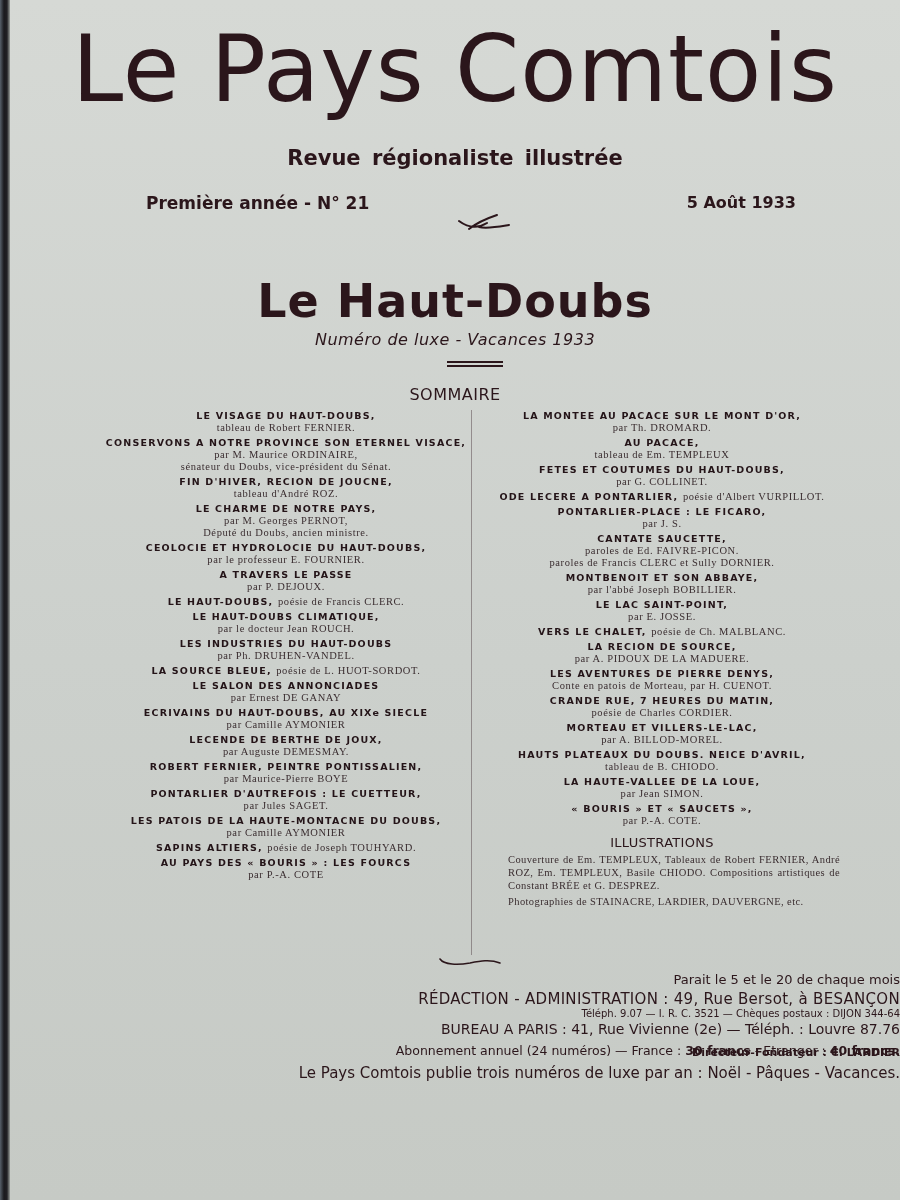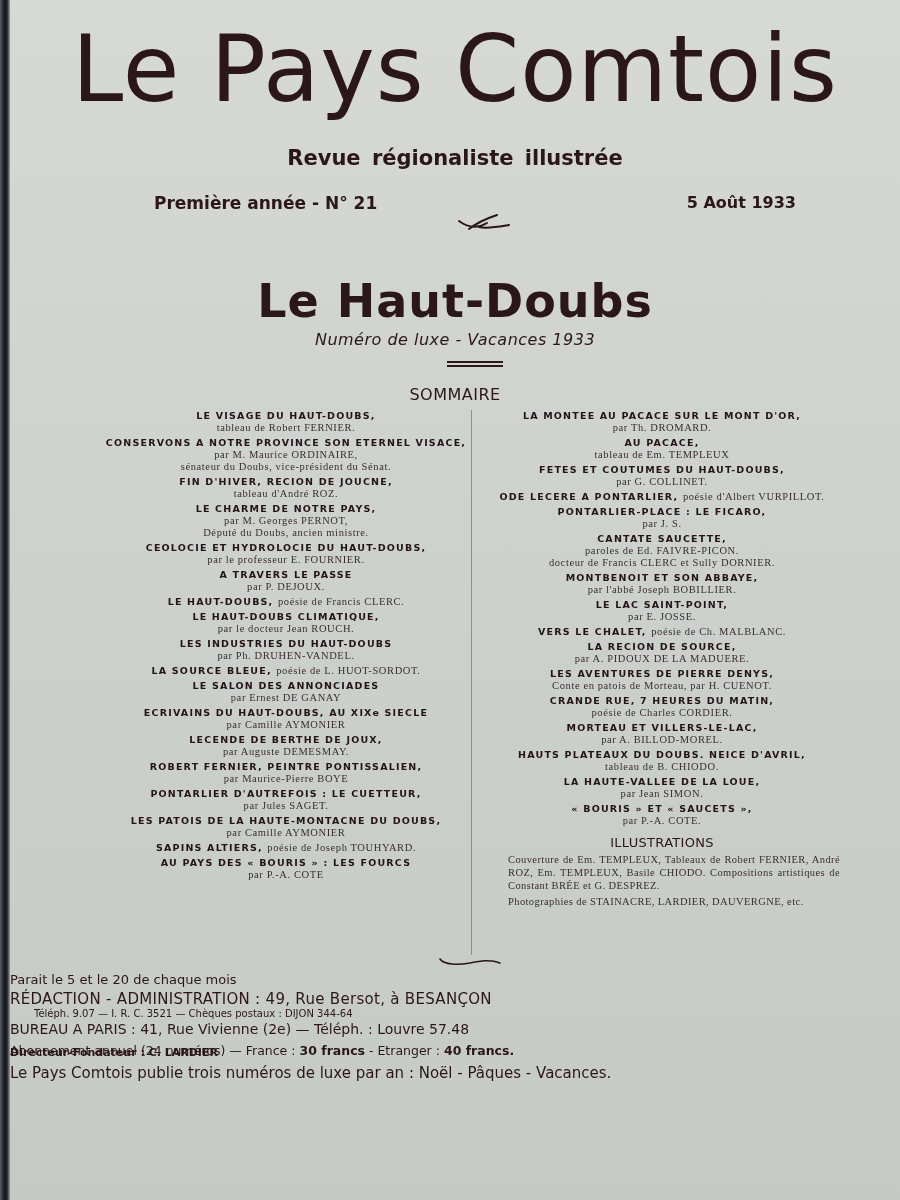--- a/index.html
+++ b/index.html
@@ -12,21 +12,21 @@
   }
   .edge { position: absolute; left: 0; top: 0; width: 10px; height: 1200px;
     background: linear-gradient(90deg, #56606a 0%, #1a1a1e 40%, #202024 70%, #9aa09c 100%); }
   .page { position: absolute; left: 10px; top: 0; right: 0; bottom: 0; }
 
   .masthead { position: absolute; left: 0; right: 0; top: 24px; text-align: center;
     font-family: "DejaVu Sans", sans-serif; font-weight: normal;
     font-size: 92px; letter-spacing: 1px; color: #2b161b; line-height: 1; }
   .subtitle { position: absolute; left: 0; right: 0; top: 146px; text-align: center;
     font-weight: bold; font-size: 21px; color: #2b161b; word-spacing: 4px; }
-  .issue-left { position: absolute; left: 136px; top: 193px; font-size: 17px; font-weight: bold; color: #2b161b; margin-left: 8px; }
+  .issue-left { position: absolute; left: 136px; top: 193px; font-size: 17px; font-weight: bold; color: #2b161b; }
   .issue-right { position: absolute; right: 104px; top: 193px; font-size: 16px; font-weight: bold; color: #2b161b; }
   .ornament { position: absolute; left: 447px; top: 213px; }
 
   .issue-title { position: absolute; left: 0; right: 0; top: 274px; text-align: center;
     font-weight: bold; font-size: 46px; color: #2b161b; letter-spacing: 1px; }
   .issue-sub { position: absolute; left: 0; right: 0; top: 330px; text-align: center;
     font-size: 16px; color: #2b161b; letter-spacing: 0.5px; font-style: italic; }
   .dbl-rule { position: absolute; left: 437px; top: 361px; width: 56px; height: 6px;
     border-top: 2px solid #2b161b; border-bottom: 2px solid #2b161b; box-sizing: border-box; }
   .sommaire { position: absolute; left: 0; right: 0; top: 385px; text-align: center;
@@ -45,21 +45,21 @@
   .entry .inline { font-family: "Liberation Serif", serif; font-weight: normal; font-size: 10.5px;
     letter-spacing: 0.6px; color: #3a2d30; }
 
   .illus-head { margin-top: 8px; font-size: 13px; color: #2b161b; letter-spacing: 0.3px; }
   .illus-body { text-align: justify; font-family: "Liberation Serif", serif; font-size: 10.5px;
     line-height: 13px; color: #3a2d30; padding: 3px 14px 0 20px; letter-spacing: 0.4px; }
   .illus-body p { margin: 0 0 3px 18px; text-indent: 0; }
 
   .bottom-ornament { position: absolute; left: 428px; top: 955px; }
 
-  .footer { position: absolute; left: 0; right: 0; text-align: left; color: #2b161b; }
+  .footer { position: absolute; left: 0; right: 0; text-align: right; color: #2b161b; }
   .f1 { top: 972px; font-size: 13px; }
   .f2 { top: 990px; font-size: 15px; letter-spacing: 0.3px; }
   .f3 { top: 1008px; font-size: 10px; padding-left: 24px; }
   .f4 { top: 1021px; font-size: 14px; }
   .f5 { top: 1043px; font-size: 12.5px; }
   .f6 { top: 1064px; font-size: 15px; }
   .f7 { top: 1046px; font-size: 11px; font-weight: bold; }
   .b { font-weight: bold; }
 </style>
 </head>
@@ -175,21 +175,21 @@
         <div class="entry">
           <div class="t"><span>ODE LECERE A PONTARLIER,</span> <span class="inline">poésie d'Albert VURPILLOT.</span></div>
         </div>
         <div class="entry">
           <div class="t"><span>PONTARLIER-PLACE : LE FICARO,</span></div>
           <div class="s">par J. S.</div>
         </div>
         <div class="entry">
           <div class="t"><span>CANTATE SAUCETTE,</span></div>
           <div class="s">paroles de Ed. FAIVRE-PICON.</div>
-          <div class="s">docteur de Francis CLERC et Sully DORNIER.</div>
+          <div class="s">paroles de Francis CLERC et Sully DORNIER.</div>
         </div>
         <div class="entry">
           <div class="t"><span>MONTBENOIT ET SON ABBAYE,</span></div>
           <div class="s">par l'abbé Joseph BOBILLIER.</div>
         </div>
         <div class="entry">
           <div class="t"><span>LE LAC SAINT-POINT,</span></div>
           <div class="s">par E. JOSSE.</div>
         </div>
         <div class="entry">
@@ -231,21 +231,21 @@
     </div>
   </div>
 
   <svg class="bottom-ornament" width="64" height="14" viewBox="0 0 64 14">
     <path d="M2 4 C6 10, 20 10, 32 8 C42 6, 52 4, 62 8" stroke="#2b161b" stroke-width="1.6" fill="none" stroke-linecap="round"></path>
   </svg>
 
   <div class="footer f1">Parait le 5 et le 20 de chaque mois</div>
   <div class="footer f2">RÉDACTION - ADMINISTRATION : 49, Rue Bersot, à BESANÇON</div>
   <div class="footer f3">Téléph. 9.07 — I. R. C. 3521 — Chèques postaux : DIJON 344-64</div>
-  <div class="footer f4">BUREAU A PARIS : 41, Rue Vivienne (2e) — Téléph. : Louvre 57.48</div>
+  <div class="footer f4">BUREAU A PARIS : 41, Rue Vivienne (2e) — Téléph. : Louvre 87.76</div>
   <div class="footer f5">
     <span>Abonnement annuel (24 numéros) — France :</span>
     <span class="b">30 francs</span>
     <span>- Etranger :</span>
     <span class="b">40 francs.</span>
   </div>
   <div class="footer f6">Le Pays Comtois publie trois numéros de luxe par an : Noël - Pâques - Vacances.</div>
   <div class="footer f7">Directeur-Fondateur : C. LARDIER</div>
 </div>
 

